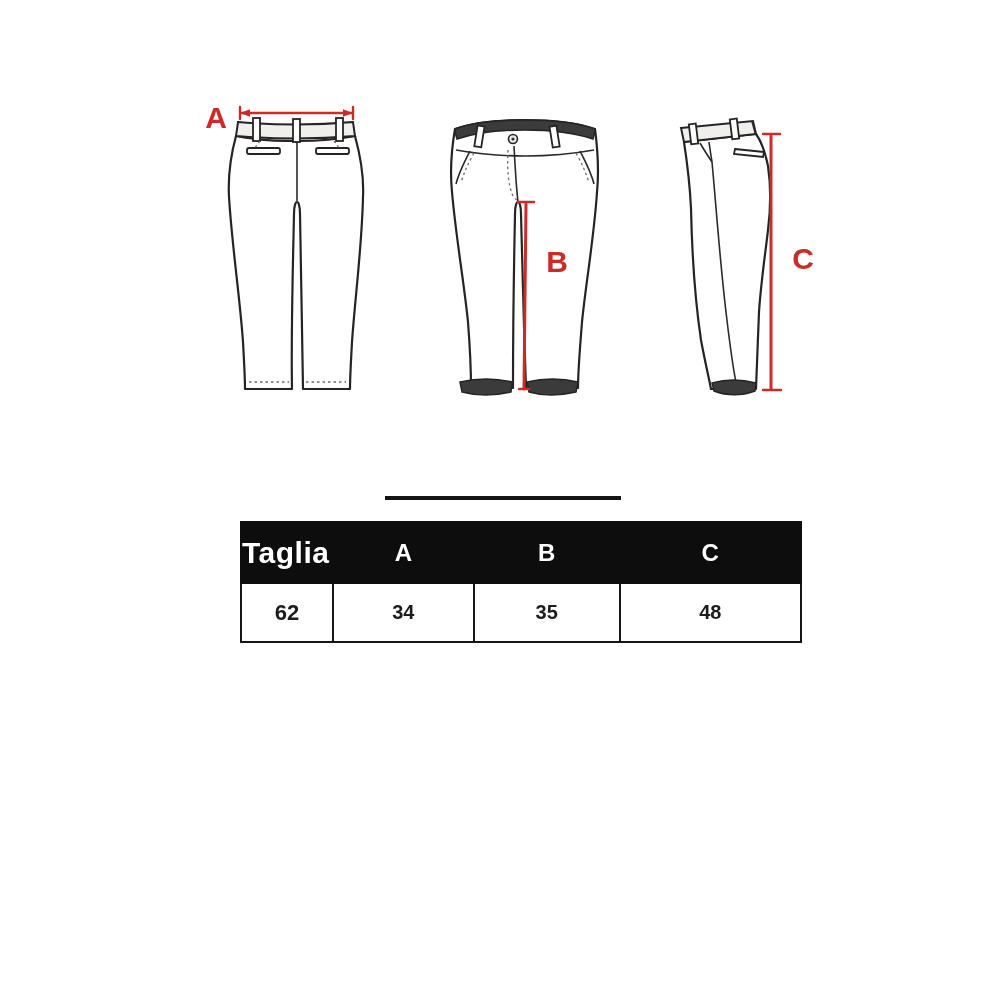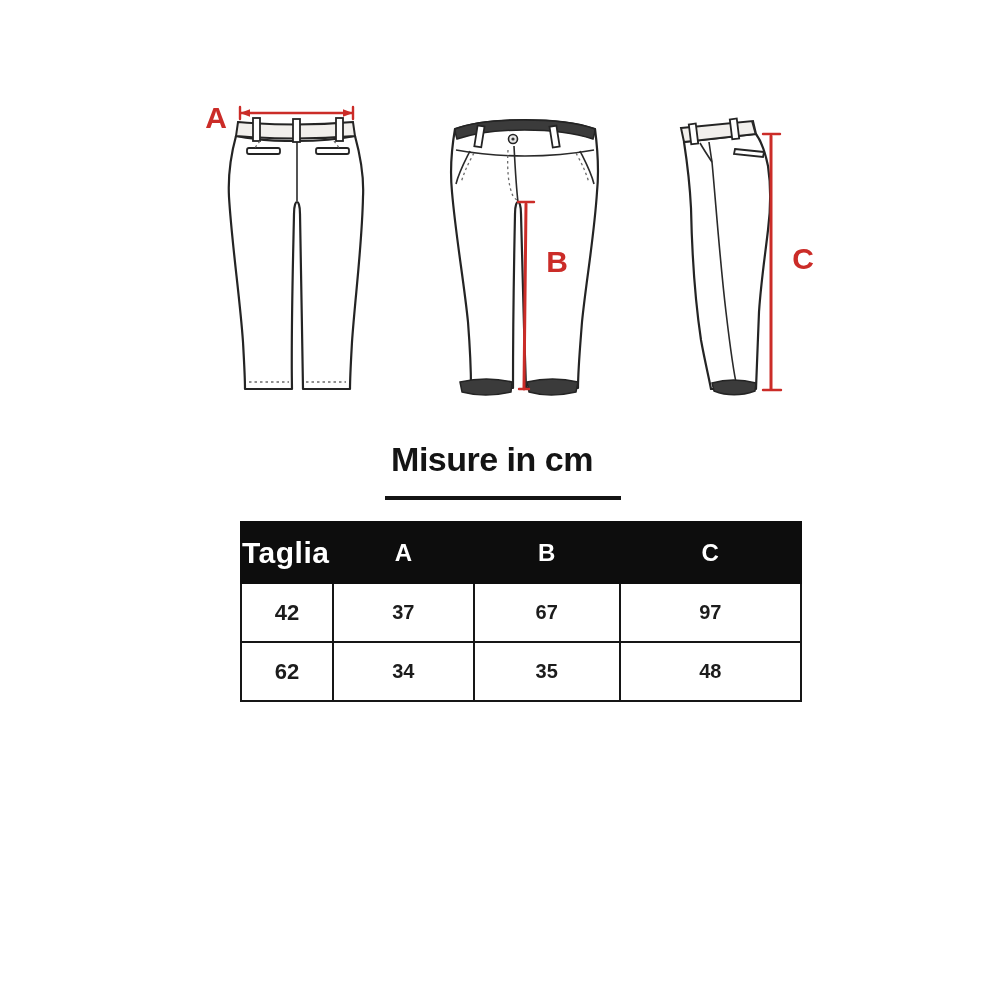--- a/index.html
+++ b/index.html
@@ -116,46 +116,39 @@
 
       <g>
         <path class="redtick" d="M763,134 L780,134"></path>
         <path class="redline" d="M771,136 L771,389"></path>
         <path class="redtick" d="M763,390 L781,390"></path>
       </g>
       <text class="measure-label" x="803" y="269">C</text>
     </g>
   </svg>
 
-  <div class="title">Misure in cm</div>
   <div class="underline"></div>
 
   <table class="size">
     <colgroup>
       <col style="width:16.4%">
         <col style="width:25.2%">
         <col style="width:26.0%">
         <col style="width:32.4%">
     </colgroup>
     <thead>
       <tr>
         <th class="col-taglia">Taglia</th>
         <th class="col-measure">A</th>
         <th class="col-measure">B</th>
         <th class="col-measure">C</th>
       </tr>
     </thead>
     <tbody>
       <tr>
-        <td class="size-cell">42</td>
-        <td class="val-cell">37</td>
-        <td class="val-cell">67</td>
-        <td class="val-cell">97</td>
-      </tr>
-      <tr>
         <td class="size-cell">62</td>
         <td class="val-cell">34</td>
         <td class="val-cell">35</td>
         <td class="val-cell">48</td>
       </tr>
     </tbody>
   </table>
 
 </div>
 

